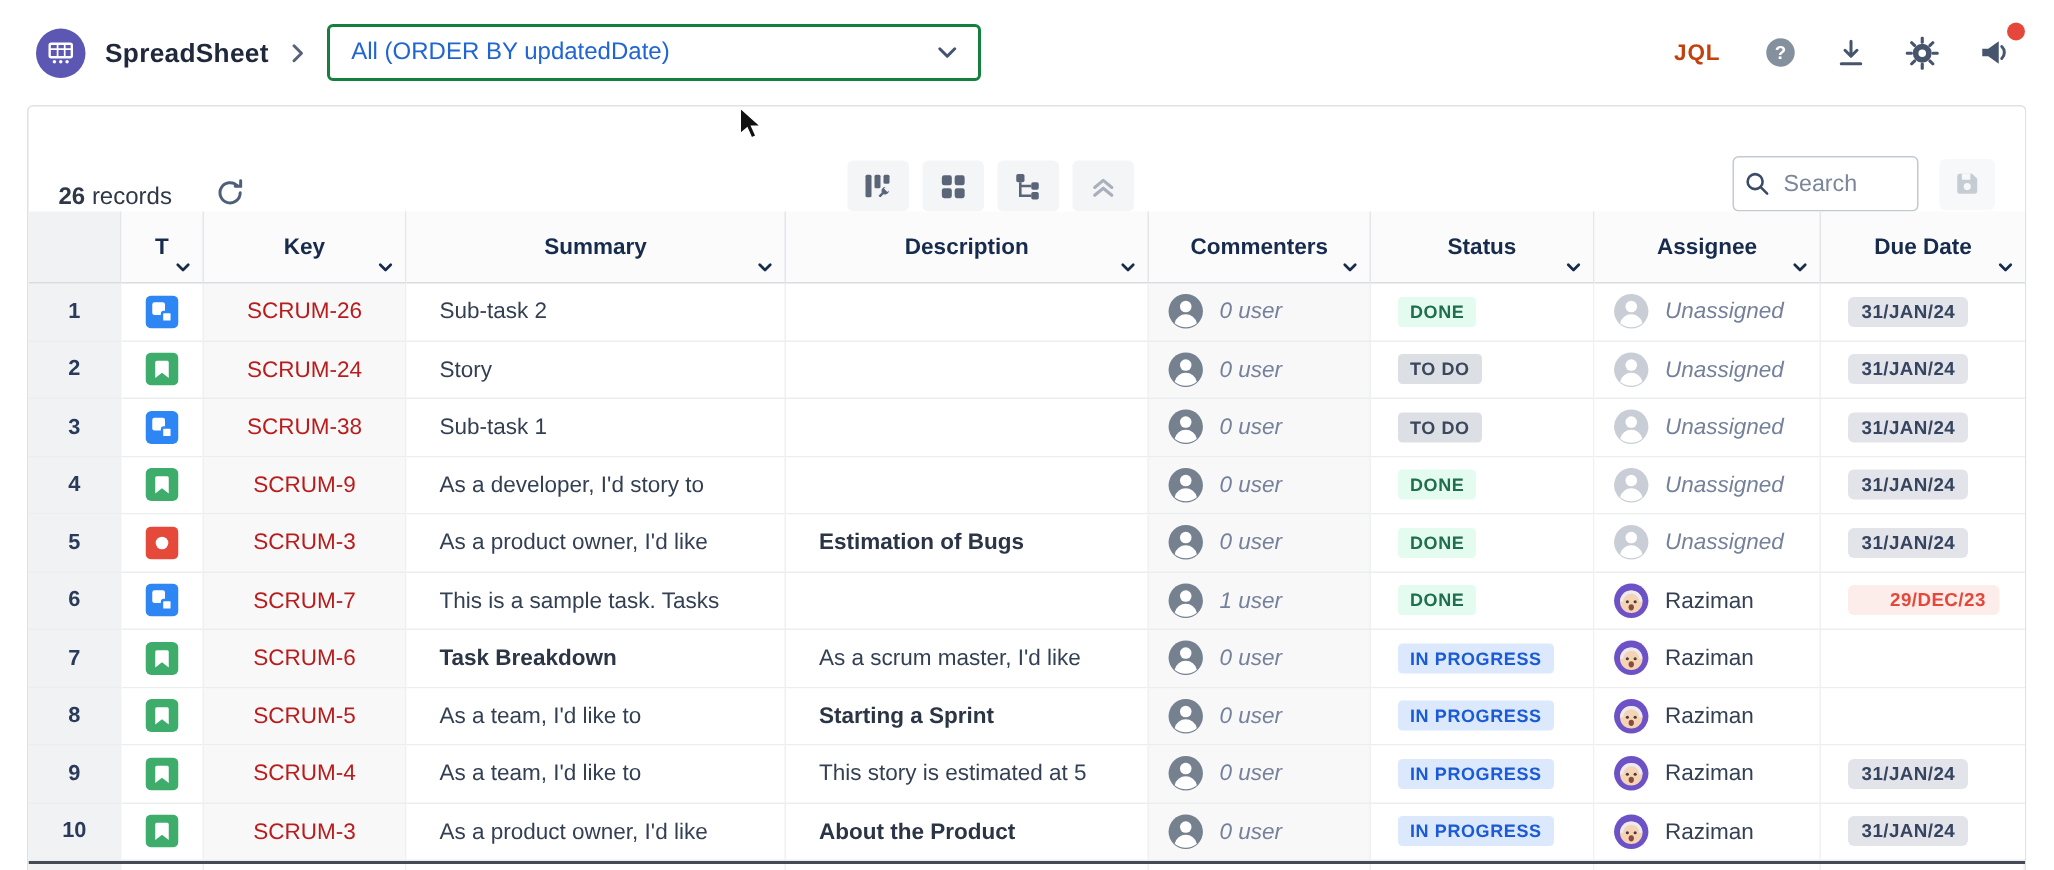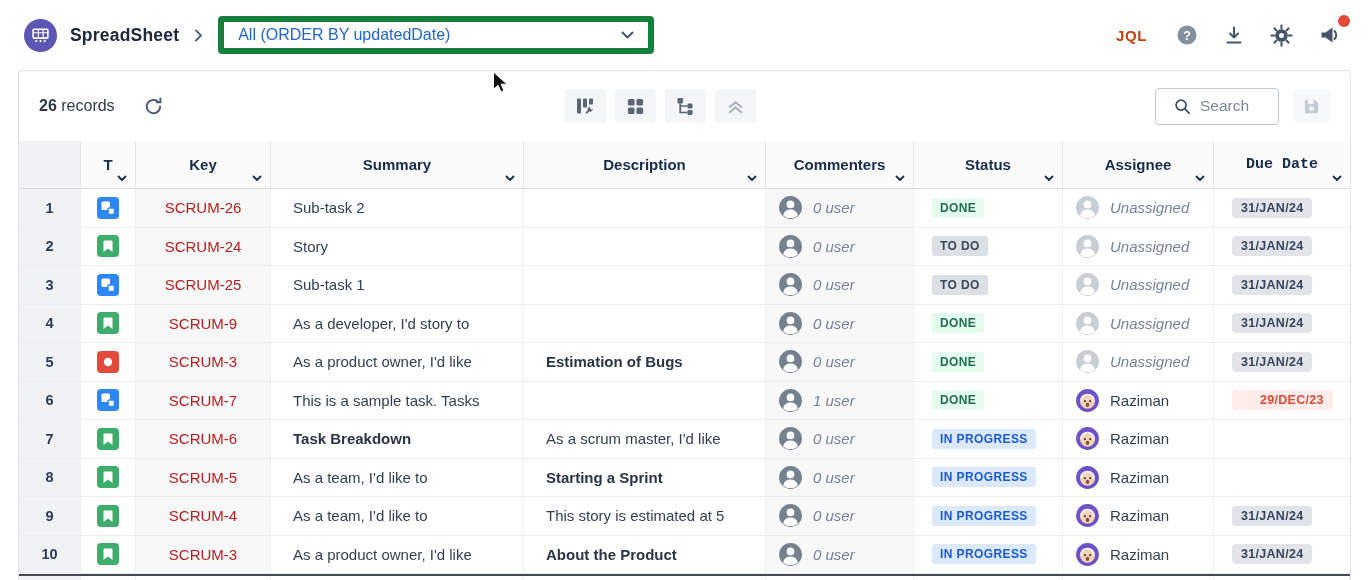--- a/index.html
+++ b/index.html
@@ -8,63 +8,63 @@
     width:1369px; height:580px; overflow:hidden; position:relative;
     background:#ffffff; font-family:"Liberation Sans", sans-serif; color:#172B4D;
   }
 
   
   .topbar { height:70px; display:flex; align-items:center; padding:0 24px; }
   .logo { width:33px; height:33px; border-radius:50%; background:#5B57B2;
           display:flex; align-items:center; justify-content:center; flex:0 0 auto; }
   .app-title { font-size:17.5px; font-weight:700; color:#20283C; margin-left:13px; letter-spacing:.2px; }
   .crumb-sep { margin:0 15px; display:flex; align-items:center; }
-  .view-dd { width:436px; height:38px; border:6px solid #15803d; border-radius:4px;
+  .view-dd { width:436px; height:38px; border:2px solid #15803d; border-radius:4px;
              display:flex; align-items:center; justify-content:space-between;
              padding:0 14px; cursor:pointer; background:#fff; }
   .view-dd .val { color:#2065D1; font-size:16px; font-weight:500; }
   .topbar-right { margin-left:auto; display:flex; align-items:center; gap:21px; }
   .jql-btn { font-size:15px; font-weight:700; color:#c2410c; letter-spacing:.6px;
              background:none; border:none; cursor:pointer; font-family:inherit; }
   .icon-btn { background:none; border:none; padding:2px; cursor:pointer; display:flex;
               align-items:center; position:relative; }
   .notif-dot { position:absolute; top:-7px; right:-5px; width:12px; height:12px;
                border-radius:50%; background:#E5483B; }
 
   
   .panel { position:absolute; left:18px; top:70px; width:1333px; height:510px;
            border:1px solid #DFE1E6; border-bottom:none; border-radius:4px 4px 0 0;
            background:#fff; overflow:hidden; }
 
   
-  .toolbar { height:70px; display:flex; align-items:center; padding:0 20px; }
+  .toolbar { height:70px; display:flex; align-items:flex-end; padding:0 20px; }
   .records { font-size:16px; color:#2F3847; }
   .records b { font-weight:700; }
   .refresh-btn { margin-left:26px; }
   .viewbtns { display:flex; gap:9px; margin:0 auto; }
   .tool-toggle { width:41px; height:34px; background:#F4F5F7; border:none; border-radius:4px;
                  display:flex; align-items:center; justify-content:center; cursor:pointer; }
   .tool-toggle.disabled { cursor:default; }
   .search-area { display:flex; align-items:center; gap:14px; }
   .search-box { width:124px; height:37px; border:1px solid #C3C9D1; border-radius:4px;
-                display:flex; align-items:center; padding:0 18px; gap:7px; background:#fff; }
+                display:flex; align-items:center; padding:0 7px; gap:7px; background:#fff; }
   .search-box input { border:none; outline:none; width:78px; font-size:15.5px;
                       font-family:inherit; color:#172B4D; background:transparent; }
   .search-box input::placeholder { color:#7A869A; }
   .save-btn { width:37px; height:34px; background:#F7F8F9; border:none; border-radius:4px;
               display:flex; align-items:center; justify-content:center; }
 
   
   .grid { display:grid;
           grid-template-columns:62px 55px 135px 253px 242px 148px 149px 151px minmax(0,1fr); }
   .hcell { height:48px; background:#FBFBFC; position:relative;
            border-bottom:1px solid #D9DCE1; border-right:1px solid #E4E6EA;
            display:flex; align-items:center; justify-content:center;
            font-size:15px; font-weight:700; color:#172B4D; cursor:pointer; }
-  .hcell.last { border-right:none;font-family:Liberation Mono, monospace; }
+  .hcell.last { border-right:none; }
   .hcell .hchev { position:absolute; right:8px; bottom:6px; line-height:0; }
   .hcell.c-numbg { background:#F1F2F4; }
 
   .cell { height:38.5px; border-bottom:1px solid #ECEDEF; border-right:1px solid #EFF0F2;
           display:flex; align-items:center; padding:0 12px; font-size:15px; color:#333F52;
           overflow:hidden; white-space:nowrap; background:#fff; }
   .cell.last { border-right:none; }
   .c-num { background:#F1F2F4; justify-content:center; padding:0;
            font-weight:600; font-size:14.5px; color:#2A3A5A; }
   .c-graybg { background:#F8F8F9; }
@@ -362,21 +362,21 @@
       <div class="cell c-type">
         <span class="type-badge">
           <svg width="22" height="22" viewBox="0 0 22 22">
             <rect width="22" height="22" rx="4" fill="#2E86F5"></rect>
             <rect x="4.5" y="4.5" width="8.5" height="8.5" rx="1.5" fill="#fff"></rect>
             <rect x="11" y="11" width="6.5" height="6.5" rx="1.2" fill="#fff" stroke="#2E86F5" stroke-width="1.6"></rect>
           </svg>
         </span>
       </div>
       <div class="cell c-key c-graybg">
-        <span class="key-link">SCRUM-25</span>
+        <span class="key-link">SCRUM-38</span>
       </div>
       <div class="cell c-text">Sub-task 1</div>
       <div class="cell c-text"></div>
       <div class="cell c-graybg">
         <span class="avatar">
           <svg width="25" height="25" viewBox="0 0 24 24">
             <circle cx="12" cy="12" r="11" fill="#76818F"></circle>
             <circle cx="12" cy="9" r="3.7" fill="#fff"></circle>
             <path d="M4.9 19.6a7.3 7.3 0 0 1 14.2 0 11 11 0 0 1-14.2 0z" fill="#fff"></path>
           </svg>

